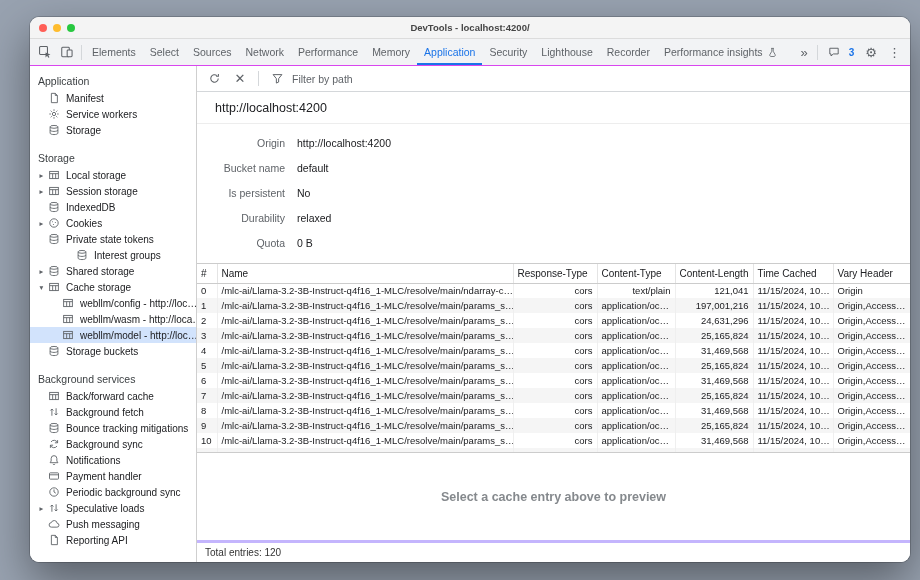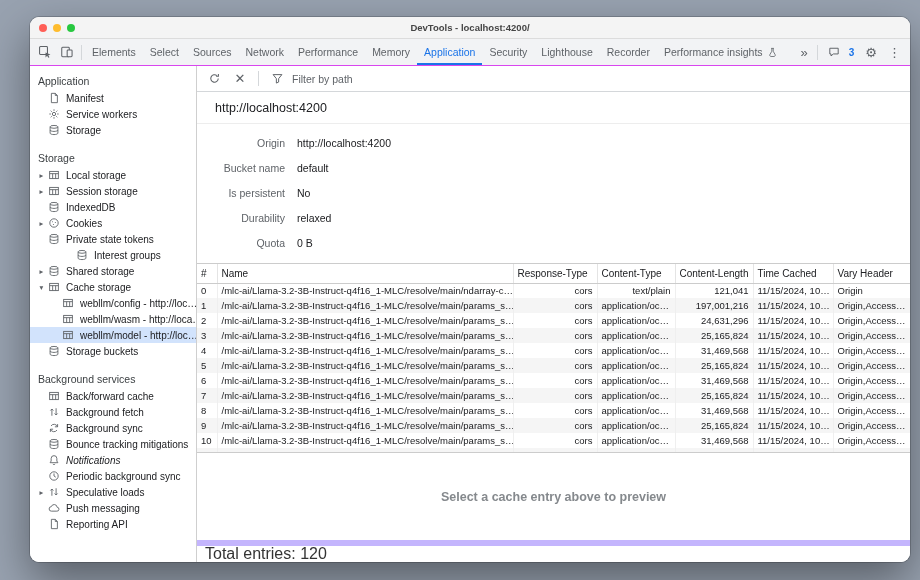--- a/index.html
+++ b/index.html
@@ -58,21 +58,21 @@
   .meta-row { height: 25px; display: flex; align-items: center; font-size: 10.5px; }
   .meta-label { width: 88px; flex: none; text-align: right; color: #5f6368; }
   .meta-value { margin-left: 12px; color: #202124; white-space: nowrap; }
   .grid-wrap { flex: none; height: 190px; overflow: hidden; border-top: 1px solid #ccc; border-bottom: 1px solid #ccc; }
   table { width: 100%; border-collapse: collapse; table-layout: fixed; }
   th { height: 19px; font-weight: normal; font-size: 10px; color: #202124; text-align: left; padding: 0 4px; border-bottom: 1px solid #ccc; border-right: 1px solid #e4e4e4; white-space: nowrap; overflow: hidden; background: #fff; }
   td { height: 15px; font-size: 9.5px; color: #202124; padding: 0 4px; border-right: 1px solid #efefef; white-space: nowrap; overflow: hidden; }
   th:last-child, td:last-child { border-right: none; }
   tbody tr:nth-child(even) { background: #f5f5f5; }
   .preview { flex: 1; display: flex; align-items: center; justify-content: center; font-size: 12.5px; font-weight: bold; color: #85898d; }
-  .statusbar { flex: none; height: 22px; border-top: 6px solid #c4b5fd; display: flex; align-items: center; padding: 0 8px; font-size: 16px; color: #333; }
+  .statusbar { flex: none; height: 22px; border-top: 3px solid #c4b5fd; display: flex; align-items: center; padding: 0 8px; font-size: 10px; color: #333; }
 </style>
 </head>
 <body style="--accent: #1a73e8; --selection: #d2e3fc;">
 
 <div class="window">
 
   <div class="titlebar">
     <div class="traffic">
       <span class="tl" style="background: rgb(255, 95, 87);"></span>
       <span class="tl" style="background: rgb(254, 188, 46);"></span>
@@ -335,46 +335,56 @@
               <svg viewBox="0 0 16 16" fill="none" stroke="currentColor" stroke-width="1.2">
                 <path d="M5.2 13V4M3.2 6l2-2 2 2M10.8 3v9M8.8 10l2 2 2-2"></path>
               </svg>
             </span>
             <span class="sb-label">Background fetch</span>
           </div>
           <div class="sb-item" style="padding-left: 6px;">
             <span class="twisty"></span>
             <span class="icn ">
               <svg viewBox="0 0 16 16" fill="none" stroke="currentColor" stroke-width="1.2">
-                <path d="M12.8 6.4A5 5 0 0 0 4 5.2M3.2 9.6A5 5 0 0 0 12 10.8"></path>
-                <path d="M12.8 2.8v3.6H9.2M3.2 13.2V9.6h3.6"></path>
-              </svg>
-            </span>
-            <span class="sb-label">Background sync</span>
-          </div>
-          <div class="sb-item" style="padding-left: 6px;">
-            <span class="twisty"></span>
-            <span class="icn ">
-              <svg viewBox="0 0 16 16" fill="none" stroke="currentColor" stroke-width="1.2">
                 <ellipse cx="8" cy="3.8" rx="5.2" ry="1.9"></ellipse>
                 <path d="M2.8 3.8v8.4c0 1 2.3 1.9 5.2 1.9s5.2-.9 5.2-1.9V3.8"></path>
                 <path d="M2.8 8c0 1 2.3 1.9 5.2 1.9S13.2 9 13.2 8"></path>
               </svg>
             </span>
             <span class="sb-label">Bounce tracking mitigations</span>
           </div>
-          <div class="sb-item" style="padding-left: 6px; font-style: italic;">
+          <div class="sb-item" style="padding-left: 6px;">
+            <span class="twisty"></span>
+            <span class="icn ">
+              <svg viewBox="0 0 16 16" fill="none" stroke="currentColor" stroke-width="1.2">
+                <path d="M12.8 6.4A5 5 0 0 0 4 5.2M3.2 9.6A5 5 0 0 0 12 10.8"></path>
+                <path d="M12.8 2.8v3.6H9.2M3.2 13.2V9.6h3.6"></path>
+              </svg>
+            </span>
+            <span class="sb-label">Background sync</span>
+          </div>
+          <div class="sb-item" style="padding-left: 6px;">
             <span class="twisty"></span>
             <span class="icn ">
               <svg viewBox="0 0 16 16" fill="none" stroke="currentColor" stroke-width="1.2">
                 <path d="M8 2.2a3.8 3.8 0 0 0-3.8 3.8v3.4L2.8 11.6h10.4L11.8 9.4V6A3.8 3.8 0 0 0 8 2.2z"></path>
                 <path d="M6.6 13.2a1.5 1.5 0 0 0 2.8 0"></path>
               </svg>
             </span>
             <span class="sb-label">Notifications</span>
+          </div>
+          <div class="sb-item" style="padding-left: 6px;">
+            <span class="twisty"></span>
+            <span class="icn ">
+              <svg viewBox="0 0 16 16" fill="none" stroke="currentColor" stroke-width="1.2">
+                <rect x="2" y="3.8" width="12" height="8.4" rx="1"></rect>
+                <path d="M2 6.4h12"></path>
+              </svg>
+            </span>
+            <span class="sb-label">Payment handler</span>
           </div>
           <div class="sb-item" style="padding-left: 6px;">
             <span class="twisty"></span>
             <span class="icn ">
               <svg viewBox="0 0 16 16" fill="none" stroke="currentColor" stroke-width="1.2">
                 <circle cx="8" cy="8" r="5.6"></circle>
                 <path d="M8 4.6V8l2.4 1.6"></path>
               </svg>
             </span>
             <span class="sb-label">Periodic background sync</span>

